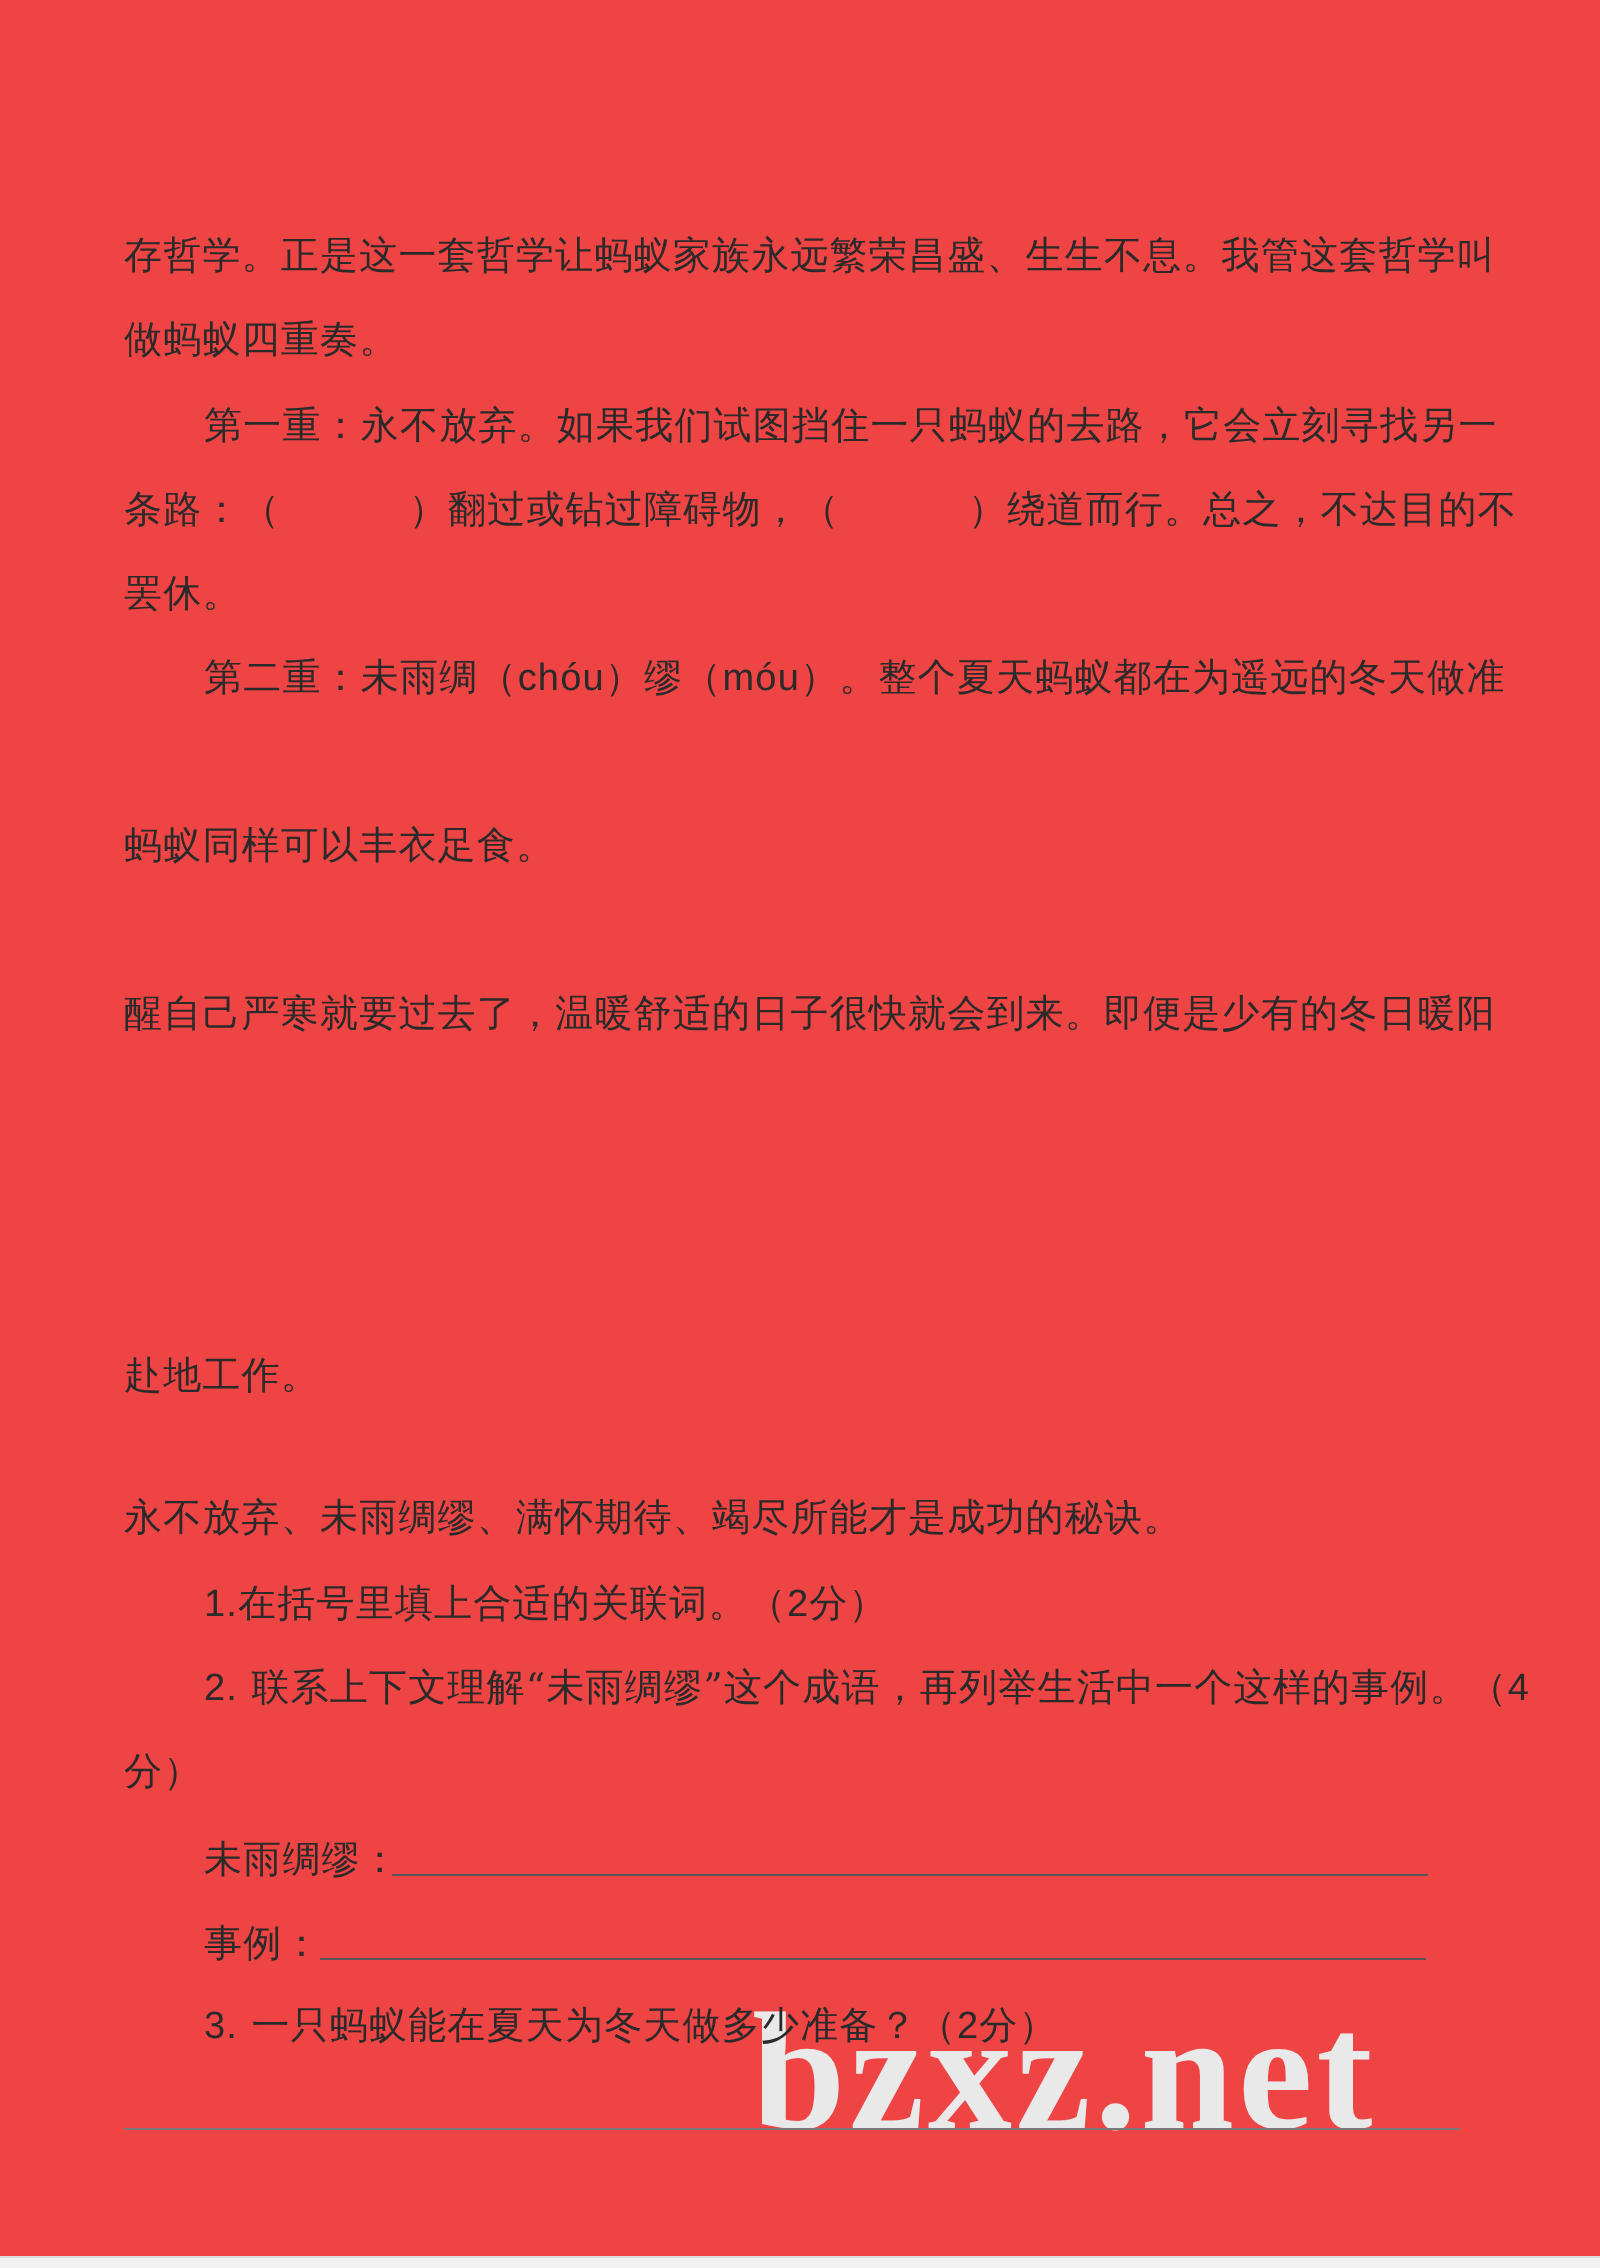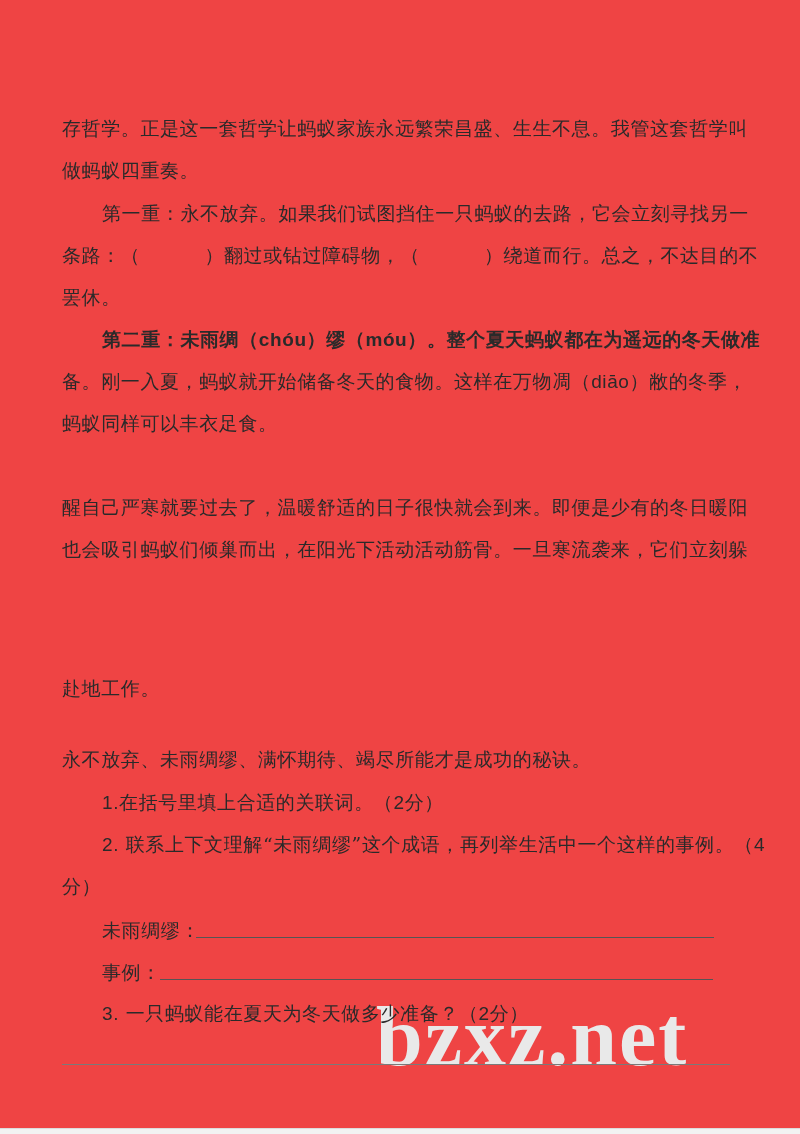--- a/index.html
+++ b/index.html
@@ -80,30 +80,26 @@
 
   <div class="line" style="top:116px;">存哲学。正是这一套哲学让蚂蚁家族永远繁荣昌盛、生生不息。我管这套哲学叫</div>
   <div class="line" style="top:158px;">做蚂蚁四重奏。</div>
 
   <div class="line indent" style="top:201px;">第一重：永不放弃。如果我们试图挡住一只蚂蚁的去路，它会立刻寻找另一</div>
   <div class="line" style="top:243px;">
     <span>条路：（</span><span class="blank"></span><span>）翻过或钻过障碍物，（</span><span class="blank"></span><span>）绕道而行。总之，不达目的不</span>
   </div>
   <div class="line" style="top:285px;">罢休。</div>
 
-  <div class="line indent" style="top:327px;font-weight:bold;">
+  <div class="line indent" style="top:327px;">
     <span>第二重：未雨绸（</span><span class="latin">chóu</span><span>）缪（</span><span class="latin">móu</span><span>）。整个夏天蚂蚁都在为遥远的冬天做准</span>
-  </div>
-  <div class="line" style="top:369px;">
-    <span>备。刚一入夏，蚂蚁就开始储备冬天的食物。这样在万物凋（</span><span class="latin">diāo</span><span>）敝的冬季，</span>
   </div>
   <div class="line" style="top:411px;">蚂蚁同样可以丰衣足食。</div>
 
   <div class="line" style="top:495px;">醒自己严寒就要过去了，温暖舒适的日子很快就会到来。即便是少有的冬日暖阳</div>
-  <div class="line" style="top:537px;">也会吸引蚂蚁们倾巢而出，在阳光下活动活动筋骨。一旦寒流袭来，它们立刻躲</div>
 
   <div class="line" style="top:676px;text-align:right;">赴地工作。</div>
 
   <div class="line" style="top:747px;">永不放弃、未雨绸缪、满怀期待、竭尽所能才是成功的秘诀。</div>
 
   <div class="line indent" style="top:790px;">
     <span class="latin">1.</span><span>在括号里填上合适的关联词。（</span><span class="latin">2</span><span>分）</span>
   </div>
 
   <div class="line indent" style="top:832px;">

